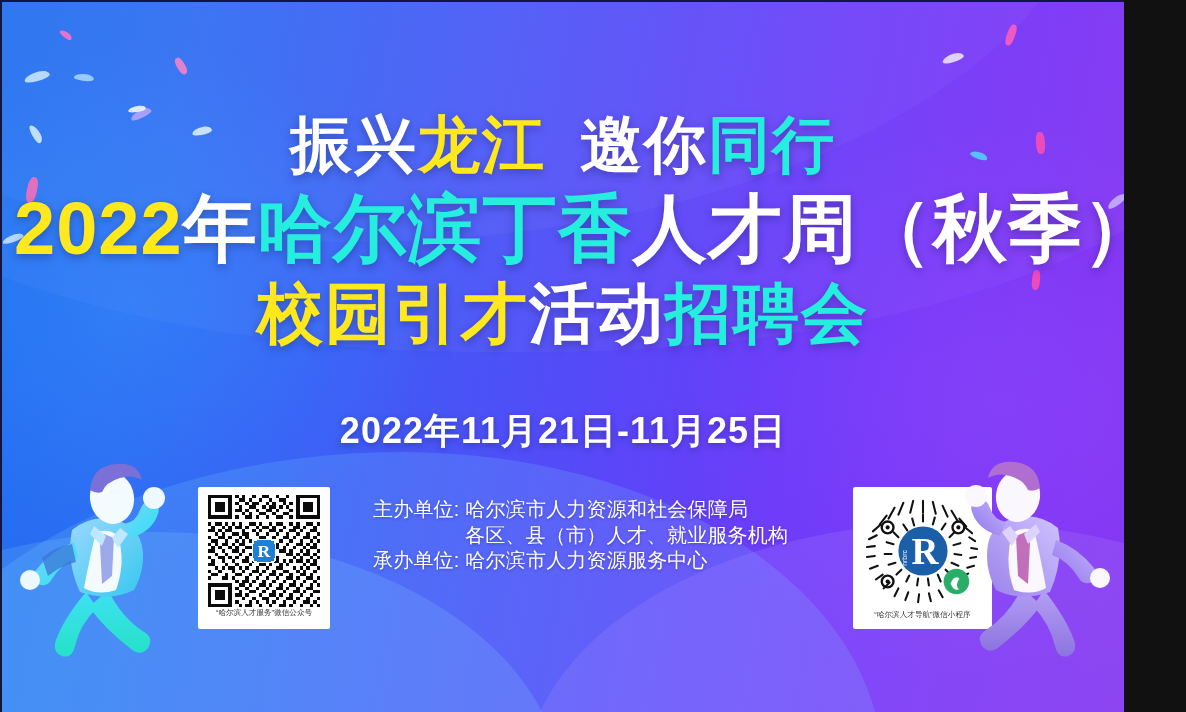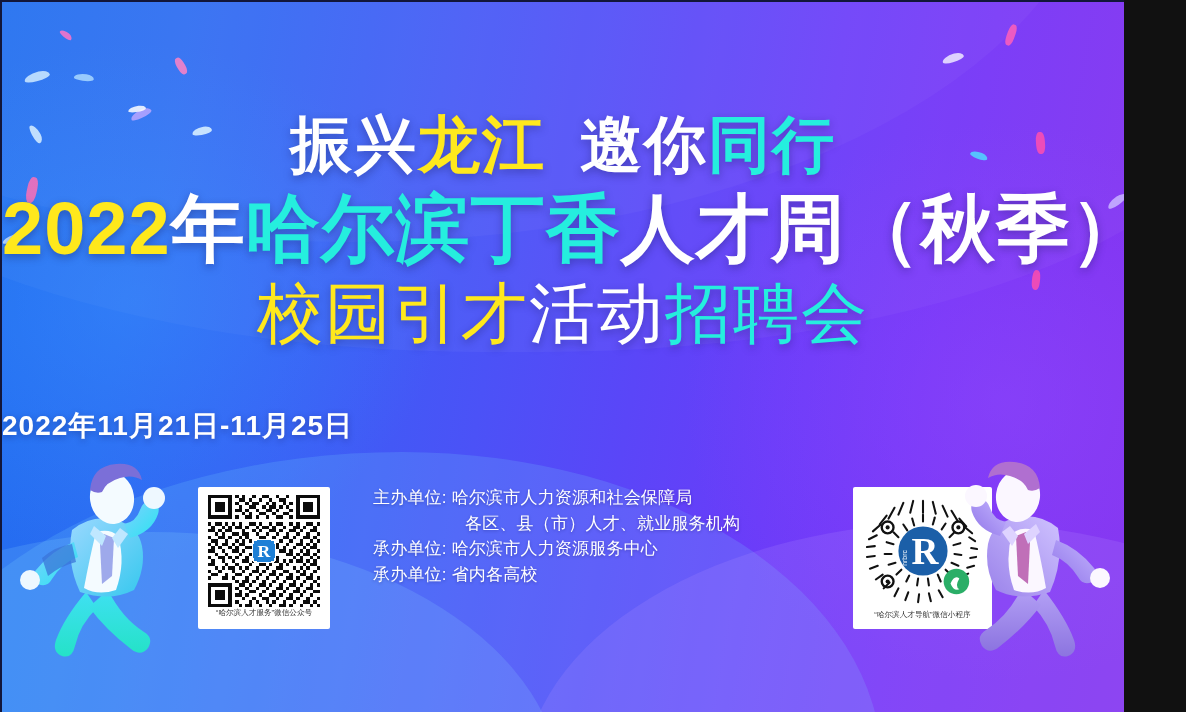--- a/index.html
+++ b/index.html
@@ -128,41 +128,42 @@
     text-shadow: 0 3px 8px rgba(20,20,80,0.35);
   }
   .line1 .gap { display: inline-block; width: 34px; }
   .line2 {
     margin-top: 16px;
     font-size: 74px;
     font-weight: bold;
     letter-spacing: 1px;
     line-height: 1.0;
     text-shadow: 0 3px 9px rgba(20,20,80,0.35);
+    margin-left: 12px;
   }
   .line3 {
     margin-top: 14px;
     font-size: 66px;
-    font-weight: normal;
+    font-weight: bold;
     letter-spacing: 2px;
     line-height: 1.0;
     text-shadow: 0 3px 9px rgba(20,20,80,0.35);
   }
   .c-white  { color: #ffffff; }
   .c-yellow { color: #ffe81c; }
   .c-cyan   { color: #25eede; }
 
   .date-line {
     position: absolute;
     left: 0;
     right: 0;
     top: 405px;
-    text-align: left;
+    text-align: center;
     color: #ffffff;
-    font-size: 28px;
+    font-size: 36px;
     font-weight: bold;
     letter-spacing: 1px;
     text-shadow: 0 2px 6px rgba(20,20,80,0.35);
   }
 
   
   .info-row {
     position: absolute;
     left: 0;
     right: 0;
@@ -189,23 +190,23 @@
     margin-top: 2px;
     white-space: nowrap;
     transform: scale(0.95);
   }
 
   .qr-matrix { display: block; margin: 0 auto; }
 
   .org-block {
     position: absolute;
     left: 371px;
-    top: 0px;
+    top: 12px;
     color: #ffffff;
-    font-size: 17px;
+    font-size: 20px;
     line-height: 25.5px;
     letter-spacing: 0.2px;
     text-shadow: 0 1px 3px rgba(20,20,80,0.35);
     white-space: nowrap;
   }
   .org-line { display: block; }
   .org-line .indent { display: inline-block; width: 92px; }
 
   
   .runner { position: absolute; pointer-events: none; }
@@ -577,21 +578,20 @@
         <rect x="13.4" y="13.4" width="6.2" height="6.2" rx="1.1" fill="#1d7fd6"></rect>
         <text x="16.5" y="18.3" font-family="Liberation Serif, serif" font-size="5.2" fill="#ffffff" text-anchor="middle" font-weight="bold">R</text>
       </svg>
       <div class="qr-caption">“哈尔滨人才服务”微信公众号</div>
     </div>
 
     <div class="org-block">
       <span class="org-line"><span>主办单位:</span> <span>哈尔滨市人力资源和社会保障局</span></span>
       <span class="org-line"><span class="indent"></span><span>各区、县（市）人才、就业服务机构</span></span>
       <span class="org-line"><span>承办单位:</span> <span>哈尔滨市人力资源服务中心</span></span>
-      <span class="org-line"><span>承办单位:</span> <span>省内各高校</span></span>
     </div>
 
     <div class="qr-card" id="qr-right">
       <svg class="qr-matrix" width="118" height="114" viewBox="0 0 120 116">
         <rect width="120" height="116" fill="#ffffff"></rect>
         <g stroke="#111111" stroke-width="2.1" stroke-linecap="round">
           <line x1="60" y1="6" x2="60" y2="18"></line>
           <line x1="70" y1="7" x2="73" y2="19"></line>
           <line x1="80" y1="11" x2="85" y2="22"></line>
           <line x1="89" y1="16" x2="95" y2="26"></line>

